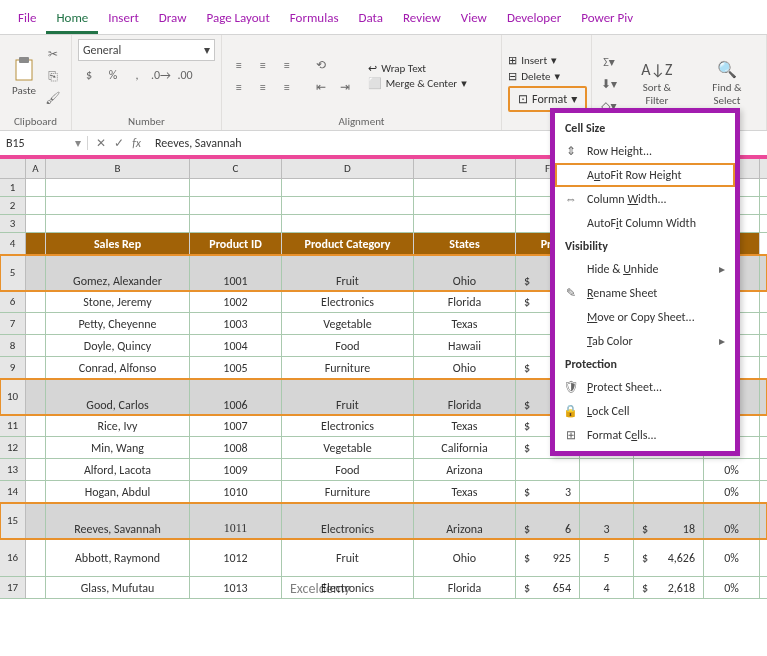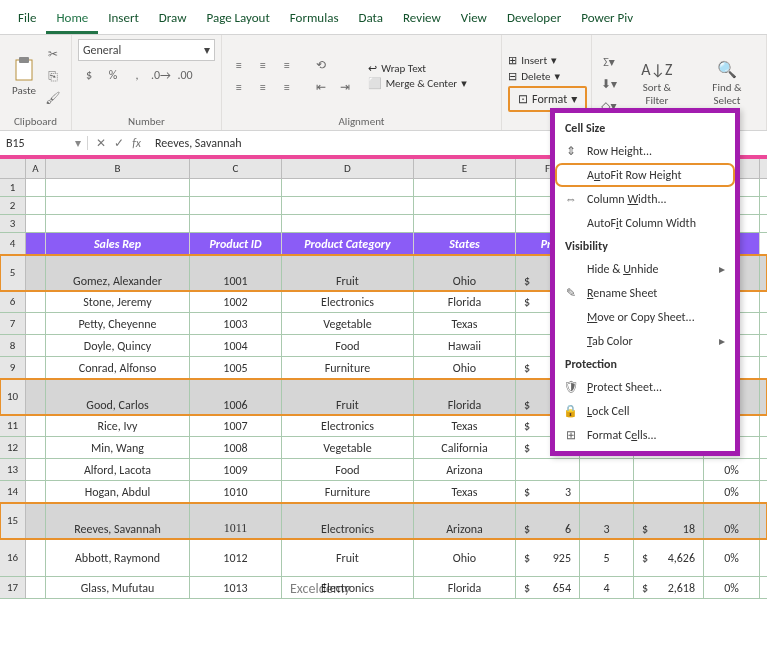--- a/index.html
+++ b/index.html
@@ -1,20 +1,20 @@
 <!DOCTYPE html>
 <html><head>
 <meta charset="utf-8">
 <style>
 * { box-sizing: border-box; margin: 0; padding: 0; font-family: 'Segoe UI', Calibri, sans-serif; }
 body { background: #fff; width: 767px; height: 656px; overflow: hidden; font-size: 12px; color: #333; }
 
 
 .tabs { display: flex; border-bottom: 1px solid #d4d4d4; padding: 4px 8px 0; background: #fff; }
-.tab { padding: 6px 10px; cursor: pointer; color: #14532d; font-size: 13px; }
+.tab { padding: 6px 10px; cursor: pointer; color: #a21caf; font-size: 13px; }
 .tab.active { color: #217346; border-bottom: 3px solid #217346; font-weight: 500; }
 
 
 .ribbon { display: flex; background: #f3f2f1; border-bottom: 1px solid #d4d4d4; height: 96px; }
 .group { border-right: 1px solid #e1dfdd; padding: 4px 6px 2px; display: flex; flex-direction: column; justify-content: space-between; position: relative; }
 .group-label { text-align: center; font-size: 11px; color: #666; padding-top: 2px; }
 .group-content { flex: 1; display: flex; align-items: center; }
 .btn-col { display: flex; flex-direction: column; gap: 2px; }
 .btn-row { display: flex; gap: 2px; }
 .btn-big { display: flex; flex-direction: column; align-items: center; padding: 2px 6px; font-size: 11px; color: #555; gap: 2px; }
@@ -31,34 +31,34 @@
 .fx-input { flex: 1; padding: 0 6px; }
 
 
 .grid-wrap { position: relative; }
 .col-headers { display: flex; background: #e6e6e6; border-bottom: 1px solid #bcbcbc; height: 20px; }
 .corner { width: 26px; border-right: 1px solid #bcbcbc; background: #e6e6e6; }
 .ch { border-right: 1px solid #bcbcbc; text-align: center; font-size: 11px; color: #333; line-height: 20px; background: #e6e6e6; }
 .row { display: flex; border-bottom: 1px solid #d0d0d0; }
 .rh { width: 26px; background: #e6e6e6; border-right: 1px solid #bcbcbc; text-align: center; font-size: 11px; color: #333; display: flex; align-items: center; justify-content: center; }
 .cell { border-right: 1px solid #d0d0d0; padding: 2px 4px; font-size: 12px; text-align: center; display: flex; align-items: center; justify-content: center; overflow: hidden; white-space: nowrap; }
-.row.hdr .cell { background: #8b5cf6; color: #fff; font-weight: 600; font-style: italic; }
+.row.hdr .cell { background: #a16207; color: #fff; font-weight: 600; }
 .row.sel { background: #d6d6d6; outline: 2px solid #e8912c; outline-offset: -1px; position: relative; z-index: 1; }
 .row.data .cell { border-right: 1px solid #a9c9ae; }
 .row.data { border-bottom: 1px solid #a9c9ae; }
 .cA { width: 20px; } .cB { width: 144px; } .cC { width: 92px; } .cD { width: 132px; } .cE { width: 102px; } .cF { width: 64px; } .cG { width: 54px; } .cH { width: 70px; } .cI { width: 56px; }
 
 .dol { display: flex; justify-content: space-between; width: 100%; padding: 0 4px; }
 
 
 .dropdown { position: absolute; top: 108px; left: 550px; width: 190px; background: #fff; border: 5px solid #a21caf; box-shadow: 2px 2px 6px rgba(0,0,0,0.2); z-index: 100; padding: 4px 0; }
 .dd-header { padding: 4px 10px; font-weight: 600; font-size: 12px; color: #333; }
 .dd-item { padding: 5px 10px 5px 32px; font-size: 12px; color: #333; position: relative; display: flex; align-items: center; justify-content: space-between; }
 .dd-item .ic { position: absolute; left: 8px; width: 16px; text-align: center; color: #666; }
-.dd-item.hl { outline: 2px solid #e8912c; outline-offset: -2px; border-radius: 7px; }
+.dd-item.hl { outline: 2px solid #e8912c; outline-offset: -2px; }
 .u { text-decoration: underline; }
 .arr { color: #666; }
 
 .watermark { position: absolute; top: 580px; left: 290px; color: #000000; font-size: 14px; opacity: 0.5; z-index: 0; }
 </style>
 </head>
 <body>
 
 <div class="tabs">
   <div class="tab">File</div>

